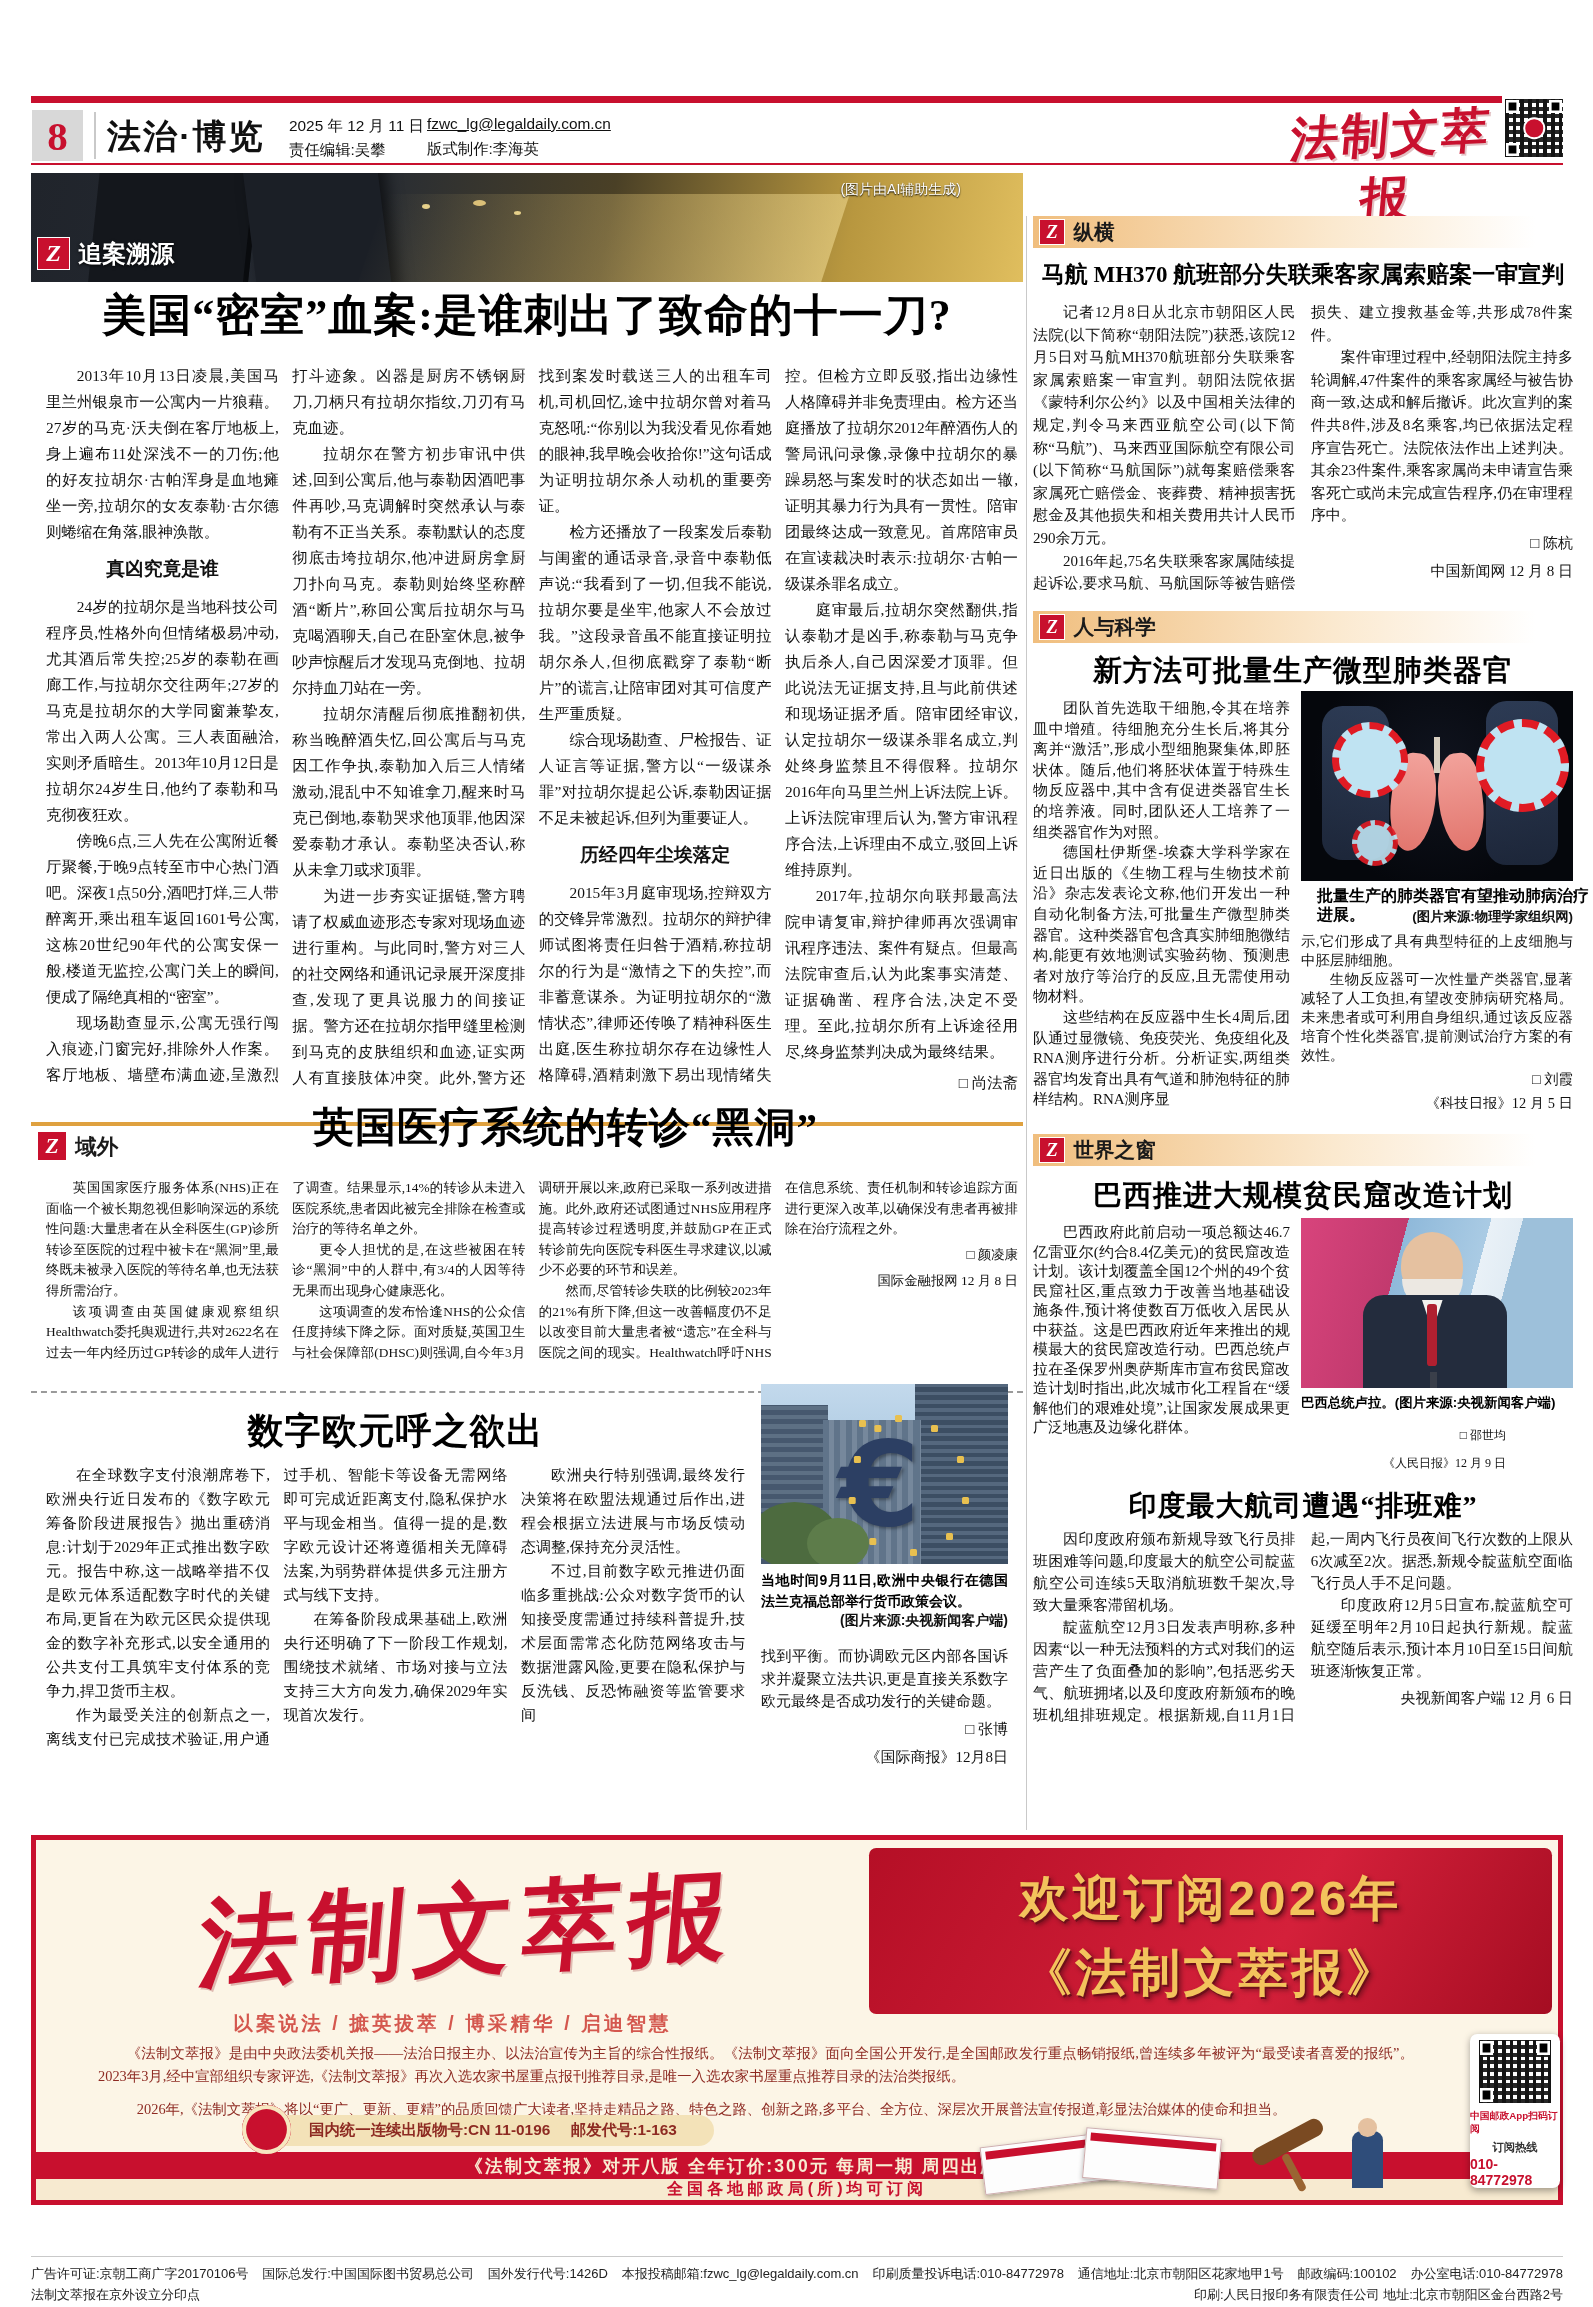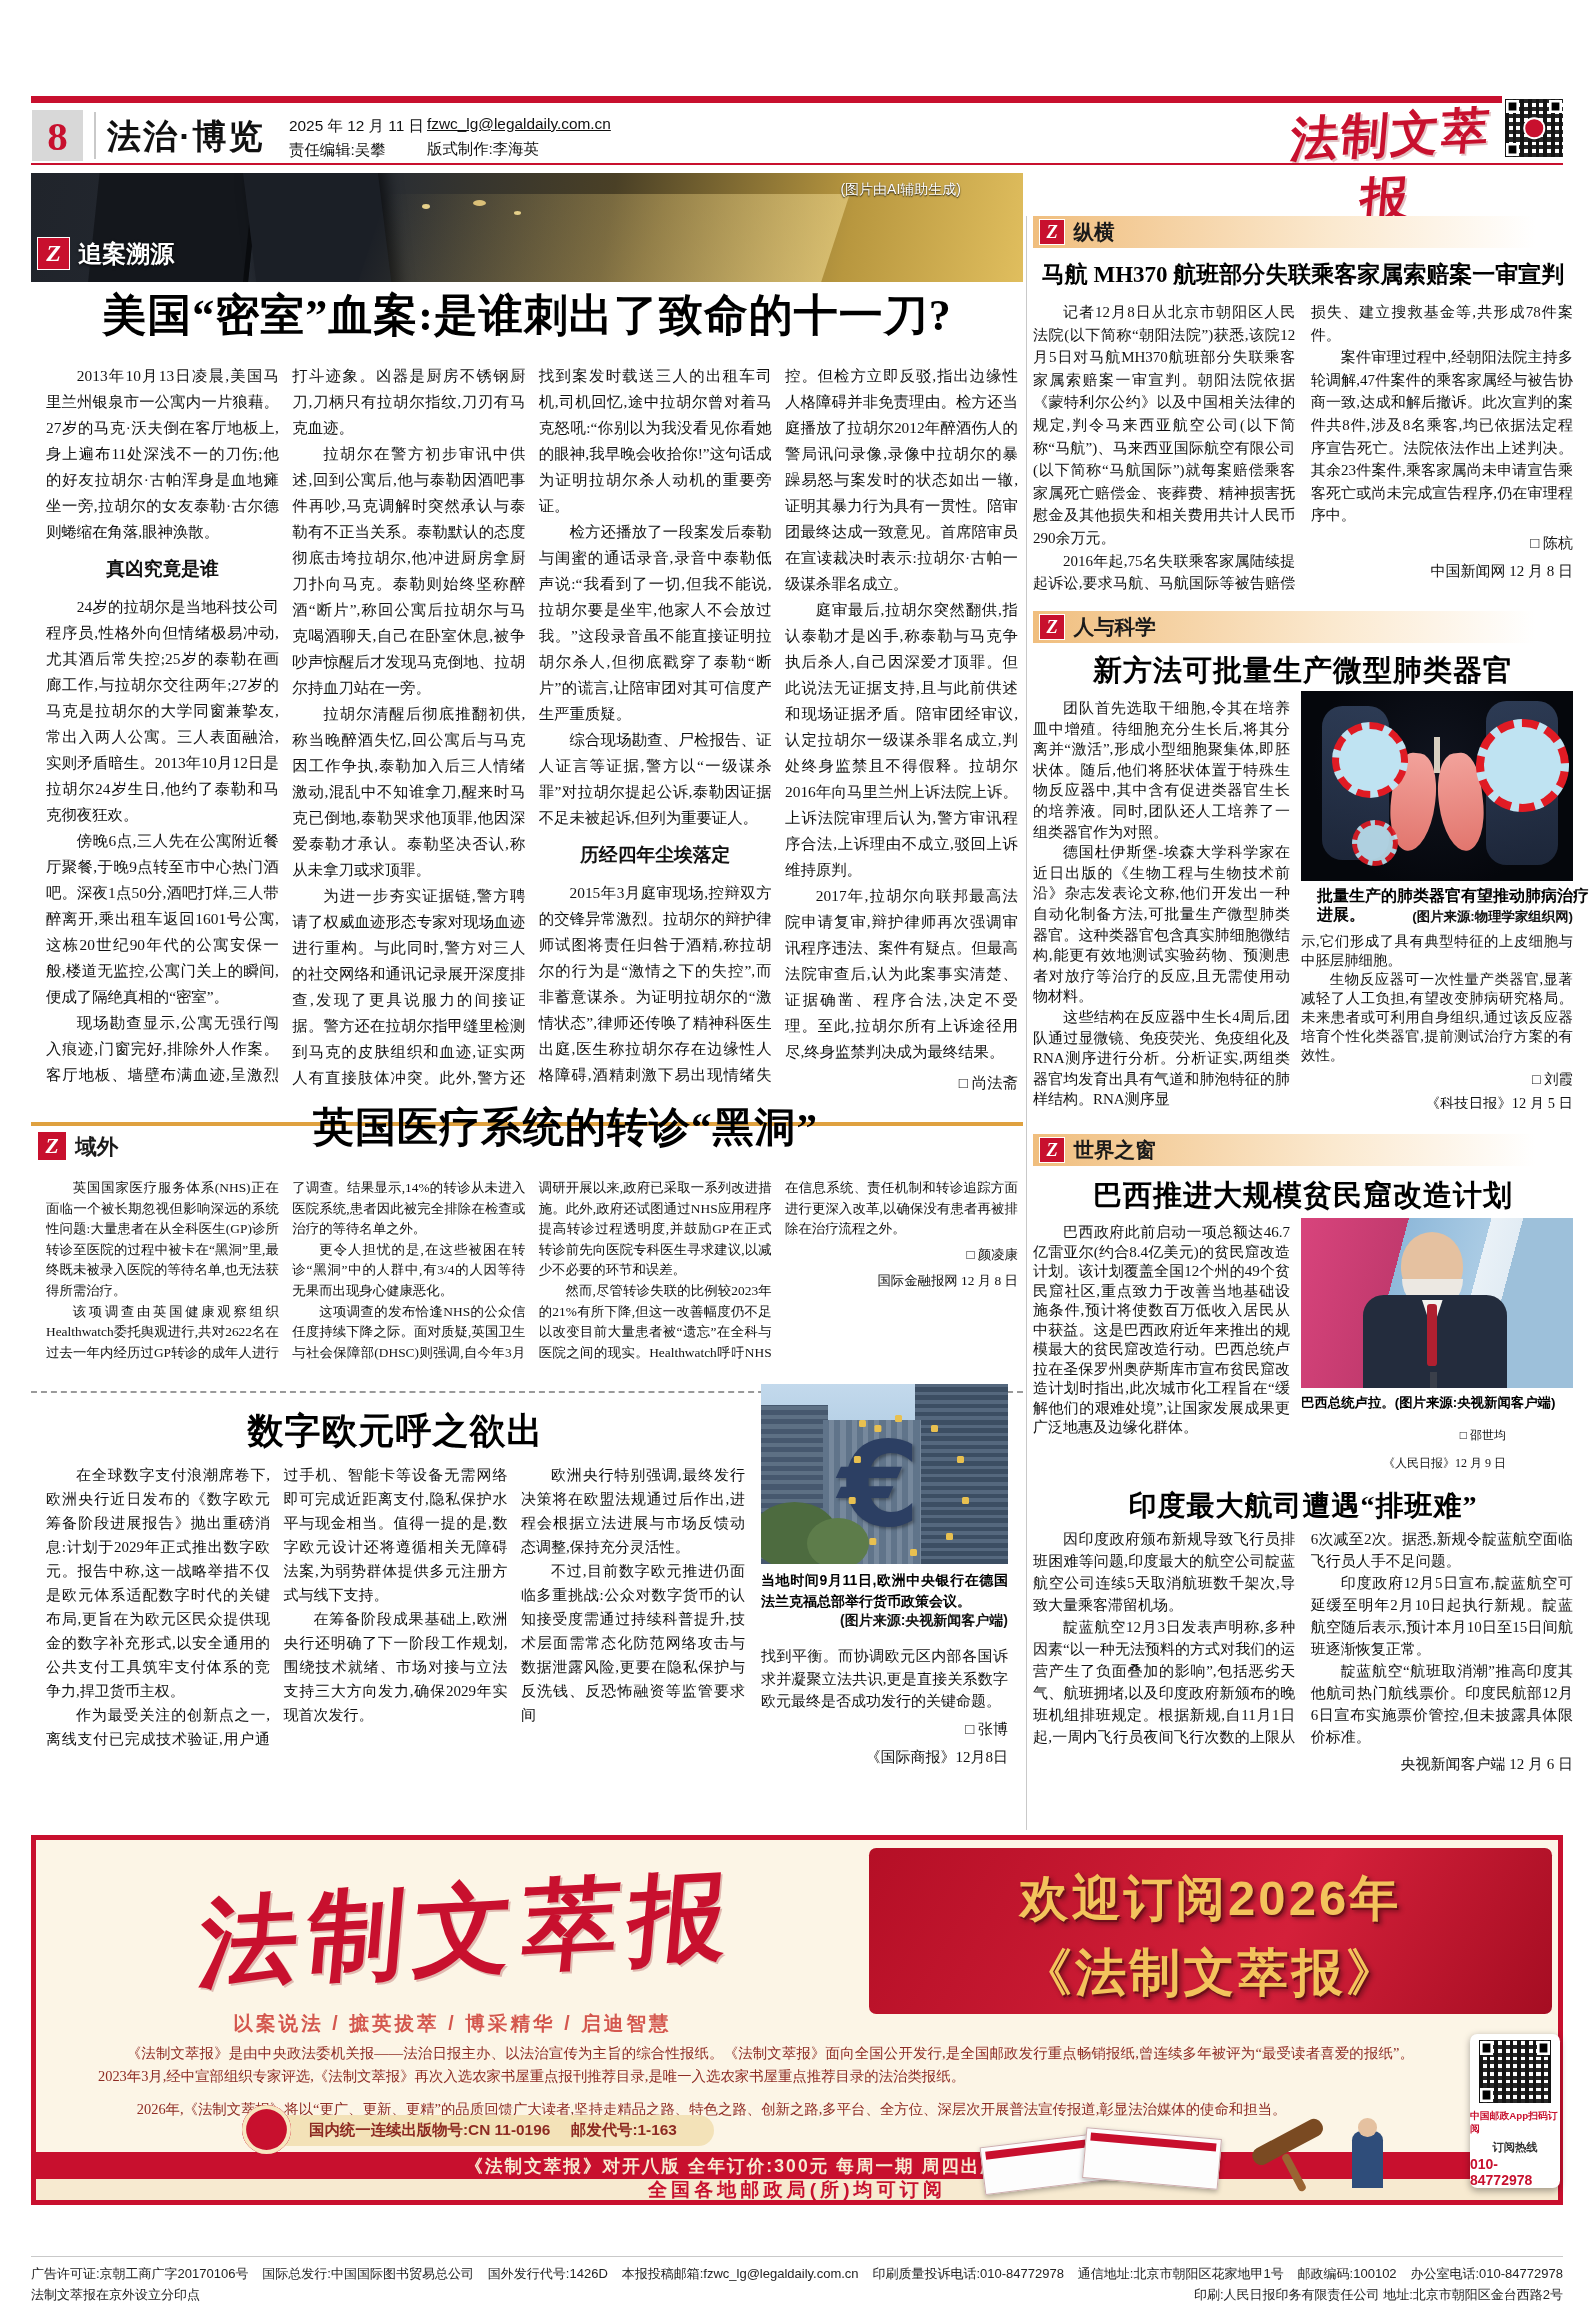--- a/index.html
+++ b/index.html
@@ -210,42 +210,41 @@
   <div class="abs" style="left:1234px;top:1419px;width:272px;font-size:12px;line-height:22.6px">
       <p class="byl">□ 邵世均</p>
       <p class="byl">《人民日报》12 月 9 日</p>
     </div>
 
   <div class="abs headline" style="left:1033px;top:1487px;width:540px;font-size:28px">印度最大航司遭遇“排班难”</div>
   <div class="abs colwrap" style="left:1033px;top:1528px;width:540px;height:304px;column-count:2;column-gap:15.4px;font-size:15px;line-height:22px;overflow:hidden">
       <p class="para">因印度政府颁布新规导致飞行员排班困难等问题,印度最大的航空公司靛蓝航空公司连续5天取消航班数千架次,导致大量乘客滞留机场。</p>
       <p class="para">靛蓝航空12月3日发表声明称,多种因素“以一种无法预料的方式对我们的运营产生了负面叠加的影响”,包括恶劣天气、航班拥堵,以及印度政府新颁布的晚班机组排班规定。根据新规,自11月1日起,一周内飞行员夜间飞行次数的上限从6次减至2次。据悉,新规令靛蓝航空面临飞行员人手不足问题。</p>
       <p class="para">印度政府12月5日宣布,靛蓝航空可延缓至明年2月10日起执行新规。靛蓝航空随后表示,预计本月10日至15日间航班逐渐恢复正常。</p>
-      <p class="para">靛蓝航空“航班取消潮”推高印度其他航司热门航线票价。印度民航部12月6日宣布实施票价管控,但未披露具体限价标准。</p>
       <p class="byl">央视新闻客户端 12 月 6 日</p>
     </div>
 
   <div class="abs" style="left:31px;top:1835px;width:1532px;height:370px;box-sizing:border-box;border:5.1px solid #c8102e;background:#fcf5e6">
     <div class="abs" style="left:833px;top:7.7px;width:683px;height:166px;background:linear-gradient(120deg,#b50f26,#d4203a 60%,#a50d22);border-radius:7.2px">
       <div class="gold3d" style="margin-top:18.5px;text-align:center;font-size:49px">欢迎订阅2026年</div>
       <div class="gold3d" style="margin-top:7.2px;text-align:center;font-size:51px">《法制文萃报》</div>
     </div>
     <div class="abs script" style="left:67px;top:25px;width:730px;font-size:98px;text-align:center;letter-spacing:9.3px">法制文萃报</div>
     <div class="abs sans" style="left:0;top:170px;width:833px;text-align:center;font-size:19.5px;font-weight:900;color:#d4574e;letter-spacing:3.1px">以案说法 / 摭英拔萃 / 博采精华 / 启迪智慧</div>
     <div class="abs" style="left:62px;top:202px;width:1316px;font-size:14.4px;line-height:23px;color:#8d2a22;text-align:justify">
       <p class="para" style="margin:0">《法制文萃报》是由中央政法委机关报——法治日报主办、以法治宣传为主旨的综合性报纸。《法制文萃报》面向全国公开发行,是全国邮政发行重点畅销报纸,曾连续多年被评为“最受读者喜爱的报纸”。2023年3月,经中宣部组织专家评选,《法制文萃报》再次入选农家书屋重点报刊推荐目录,是唯一入选农家书屋重点推荐目录的法治类报纸。</p>
       <p class="para" style="margin:10px">2026年,《法制文萃报》将以“更广、更新、更精”的品质回馈广大读者,坚持走精品之路、特色之路、创新之路,多平台、全方位、深层次开展普法宣传报道,彰显法治媒体的使命和担当。</p>
     </div>
     <div class="abs" style="left:206px;top:265px;width:49px;height:49px;border-radius:50%;background:#c8102e;box-shadow:inset 0 0 0 4.1px #f6e7c0,inset 0 0 0 7.2px #c8102e;z-index:3"></div>
     <div class="abs sans" style="left:236px;top:275px;width:442px;height:31px;background:#f3e2b8;border-radius:20.6px;display:flex;align-items:center;justify-content:center;gap:20.6px;font-size:15.4px;font-weight:900;color:#8d2a22;z-index:2">
       <span>国内统一连续出版物号:CN 11-0196</span>
       <span>邮发代号:1-163</span>
     </div>
     <div class="abs sans" style="left:0;top:312px;width:1522px;height:27px;background:#c8102e;display:flex;align-items:center;justify-content:center;font-size:17.5px;font-weight:900;color:#f8ecd2;letter-spacing:2.1px">《法制文萃报》对开八版    全年订价:300元    每周一期    周四出版    全年出版50期</div>
-    <div class="abs sans" style="left:0;top:339px;width:1522px;height:21px;background:#f7ead0;display:flex;align-items:center;justify-content:center;font-size:19px;font-weight:900;color:#c8102e;letter-spacing:4.1px">全国各地邮政局(所)均可订阅</div>
+    <div class="abs sans" style="left:0;top:339px;width:1522px;height:21px;background:#f7ead0;display:flex;align-items:center;justify-content:center;font-size:16px;font-weight:900;color:#c8102e;letter-spacing:4.1px">全国各地邮政局(所)均可订阅</div>
     <div class="abs" style="left:1434px;top:194px;width:90px;height:154px;background:#fff;border-radius:7.2px;box-shadow:0 2.1px 7.2px rgba(0,0,0,.35);z-index:4;display:flex;flex-direction:column;align-items:center;padding-top:6.2px;box-sizing:border-box">
       <div class="qr" style="width:72px;height:72px">
         <span class="fd tl"></span>
           <span class="fd tr"></span>
           <span class="fd bl"></span>
       </div>
       <div class="sans" style="margin-top:7.2px;font-size:9.8px;font-weight:700;color:#c8102e">中国邮政App扫码订阅</div>
       <div class="sans" style="margin-top:4.1px;font-size:11.3px;font-weight:700;color:#333">订阅热线</div>
       <div class="sans" style="margin-top:1px;font-size:14px;font-weight:900;color:#c8102e">010-84772978</div>
     </div>

